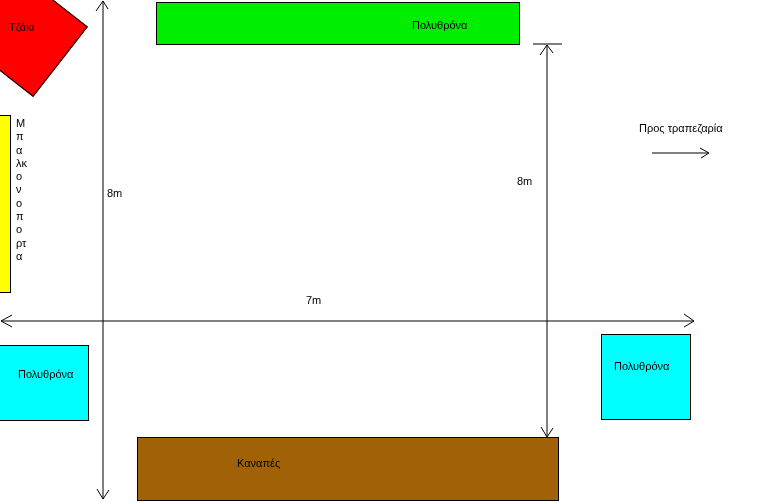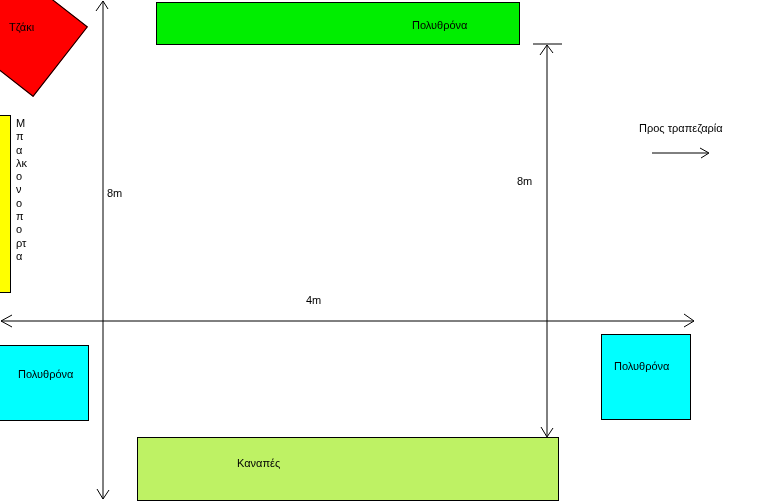--- a/index.html
+++ b/index.html
@@ -55,27 +55,27 @@
   <div id="balcony-door-label">Μπαλκονοπορτα</div>
 
   <div class="shape" id="armchair-left-shape" style="background-color: rgb(0, 255, 255);">
     <span class="lbl" id="armchair-left-label">Πολυθρόνα</span>
   </div>
 
   <div class="shape" id="armchair-right-shape" style="background-color: rgb(0, 255, 255);">
     <span class="lbl" id="armchair-right-label">Πολυθρόνα</span>
   </div>
 
-  <div class="shape" id="sofa-shape" style="background-color: #bef264;">
+  <div class="shape" id="sofa-shape" style="background-color: #a16207;">
     <span class="lbl" id="sofa-label">Καναπές</span>
   </div>
 
   <span class="lbl" id="dim-6m-label">8m</span>
   <span class="lbl" id="dim-5m-label">8m</span>
-  <span class="lbl" id="dim-4m-label">4m</span>
+  <span class="lbl" id="dim-4m-label">7m</span>
   <span class="lbl" id="to-dining-label">Προς τραπεζαρία</span>
 
   <svg class="overlay" width="764" height="503">
 
     <g>
       <line x1="103" y1="1" x2="103" y2="499"></line>
       <polyline points="96,11 103,1 108,9"></polyline>
       <polyline points="97,489 103,499 109,490"></polyline>
     </g>
 

